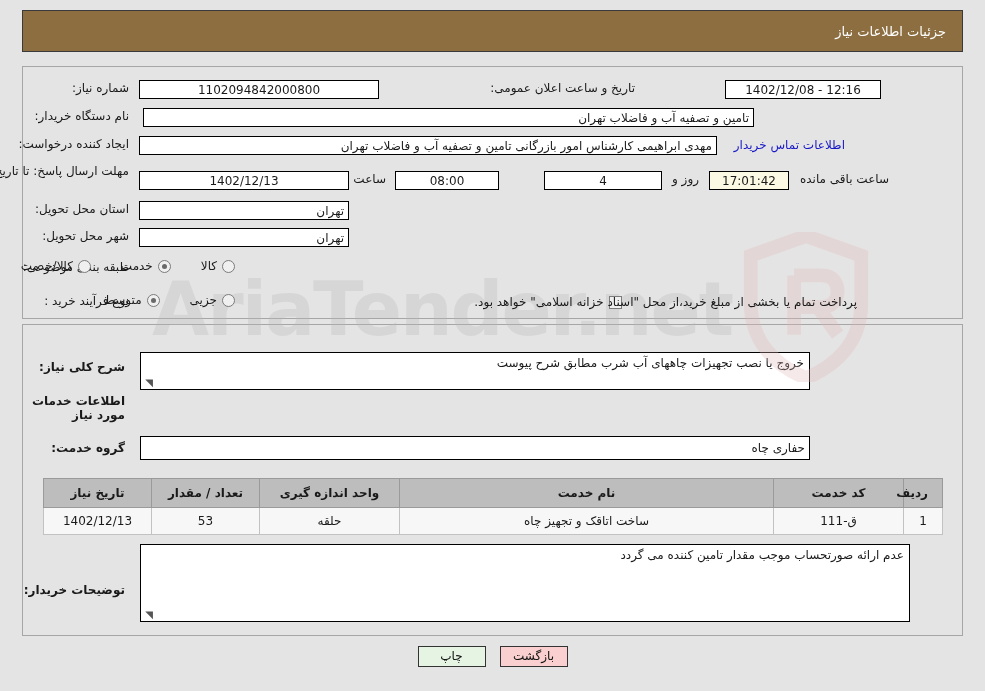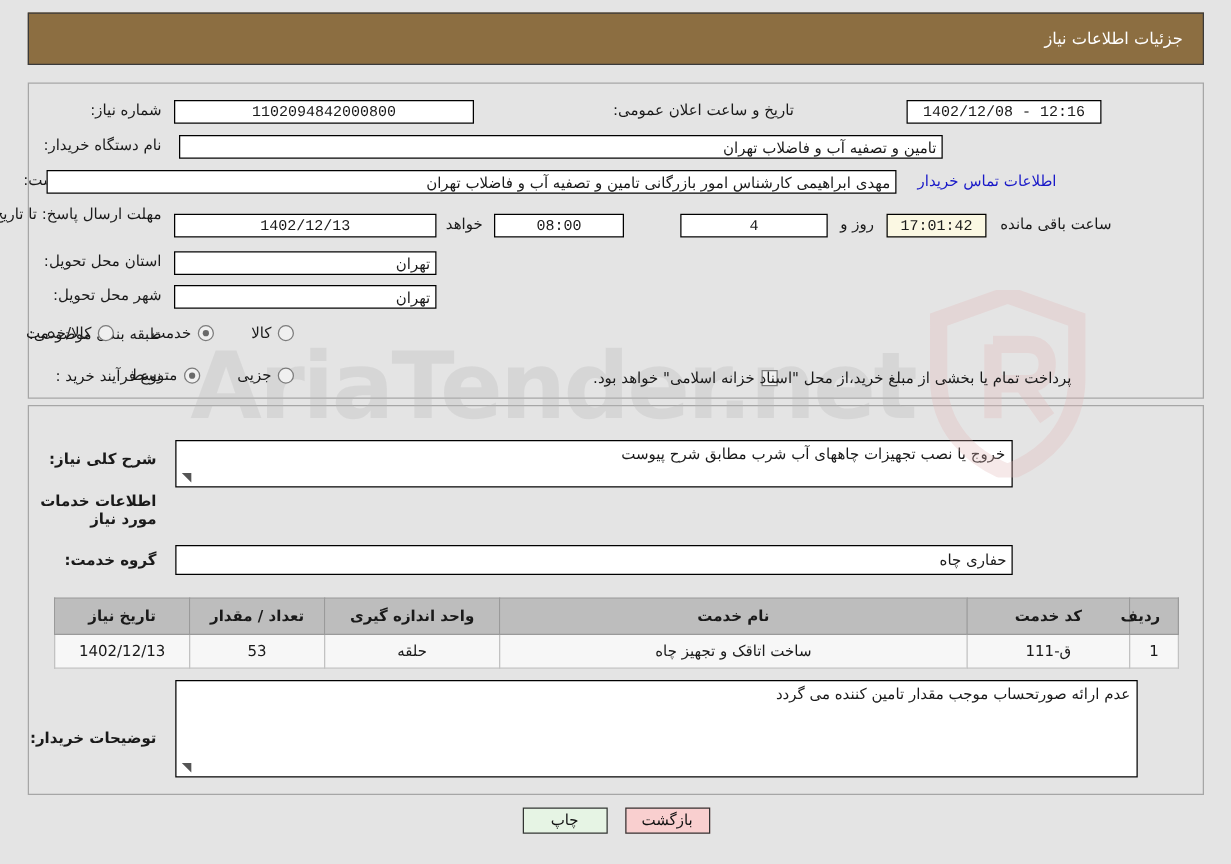--- a/index.html
+++ b/index.html
@@ -100,21 +100,21 @@
     height: 19px;
     line-height: 19px;
     box-sizing: border-box;
     font-size: 12px;
     padding: 0 4px;
     overflow: hidden;
     text-align: center;
     color: #1a1a1a;
   }
   .box.rtl-start { text-align: right; }
-  .box.ltr { direction: ltr; font-family: Liberation Mono, monospace; }
+  .box.ltr { direction: ltr; }
   .box.highlight { background: #fbf8e3; }
 
   .inline-label {
     font-size: 12px;
     padding: 0 6px;
     color: #1a1a1a;
   }
 
   a.link {
     color: #1818c8;
@@ -271,28 +271,28 @@
 <div class="box ltr" style="position:absolute; top:80px; right:104px; width:156px; z-index:3;">1402/12/08 - 12:16</div>
 
 <div class="row" style="top:109px; right:856px; z-index:3;">
   <span class="lbl">نام دستگاه خریدار:</span>
 </div>
 <div class="box rtl-start" style="position:absolute; top:108px; right:231px; width:611px; z-index:3;">تامین و تصفیه آب و فاضلاب تهران</div>
 
 <div class="row" style="top:137px; right:856px; z-index:3;">
   <span class="lbl">ایجاد کننده درخواست:</span>
 </div>
-<div class="box rtl-start" style="position:absolute; top:136px; right:268px; width:680px; z-index:3;">مهدی ابراهیمی کارشناس امور بازرگانی تامین و تصفیه آب و فاضلاب تهران</div>
+<div class="box rtl-start" style="position:absolute; top:136px; right:268px; width:578px; z-index:3;">مهدی ابراهیمی کارشناس امور بازرگانی تامین و تصفیه آب و فاضلاب تهران</div>
 <a class="link" href="#" style="position:absolute; top:138px; right:140px; z-index:3;">اطلاعات تماس خریدار</a>
 
 <div class="row" style="top:164px; right:856px; z-index:3; display:block; text-align:left; width:100px;">
   <span class="lbl" style="display:block; line-height:15px;">مهلت ارسال پاسخ: تا تاریخ:</span>
 </div>
 <div class="box ltr" style="position:absolute; top:171px; right:636px; width:210px; z-index:3;">1402/12/13</div>
-<span class="inline-label" style="position:absolute; top:172px; right:593px; z-index:3;">خواهد</span>
+<span class="inline-label" style="position:absolute; top:172px; right:593px; z-index:3;">ساعت</span>
 <div class="box ltr" style="position:absolute; top:171px; right:486px; width:104px; z-index:3;">08:00</div>
 <div class="box ltr" style="position:absolute; top:171px; right:323px; width:118px; z-index:3;">4</div>
 <span class="inline-label" style="position:absolute; top:172px; right:280px; z-index:3;">روز و</span>
 <div class="box ltr highlight" style="position:absolute; top:171px; right:196px; width:80px; z-index:3;">17:01:42</div>
 <span class="inline-label" style="position:absolute; top:172px; right:90px; z-index:3;">ساعت باقی مانده</span>
 
 <div class="row" style="top:202px; right:856px; z-index:3;">
   <span class="lbl">استان محل تحویل:</span>
 </div>
 <div class="box rtl-start" style="position:absolute; top:201px; right:636px; width:210px; z-index:3;">تهران</div>

